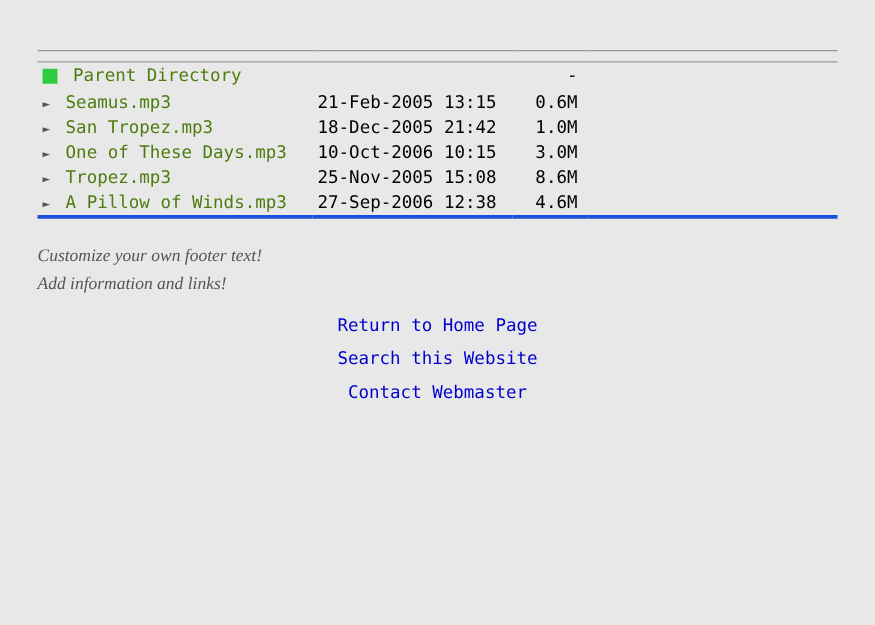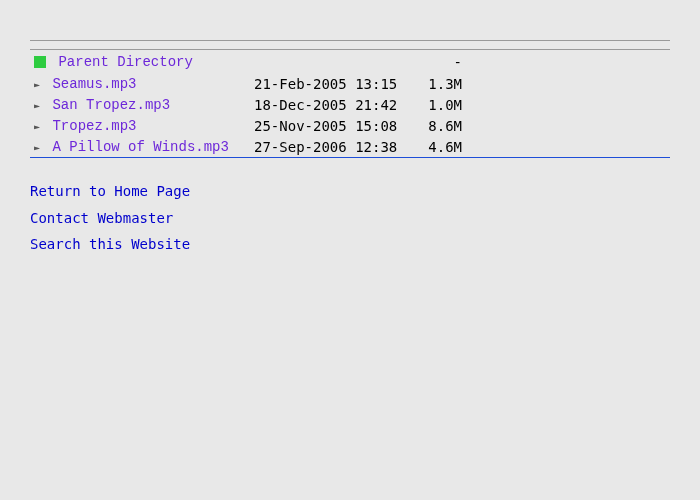--- a/index.html
+++ b/index.html
@@ -39,21 +39,21 @@
       padding: 4px 8px 4px 4px;
       color: #333;
     }
 
     .file-table td {
       padding: 2px 8px 2px 4px;
       vertical-align: middle;
     }
 
     .file-table tbody tr:last-child {
-      border-bottom: 1px solid #1d4ed8;
+      border-bottom: 3px solid #1d4ed8;
     }
 
     .col-name { width: 220px; }
     .col-modified { width: 160px; margin-top: 28px; }
     .col-size { width: 60px; text-align: right; }
     .col-desc { width: auto; }
 
     .icon-arrow {
       display: inline-block;
       color: #555;
@@ -64,23 +64,22 @@
     .icon-green-square {
       display: inline-block;
       width: 12px;
       height: 12px;
       background-color: #2ecc40;
       margin-right: 4px;
       vertical-align: middle;
     }
 
     a {
-      color: #6d28d9;
+      color: #4d7c0f;
       text-decoration: none;
-      font-family: Liberation Mono, monospace;
     }
 
     .parent-dir td {
       padding: 3px 8px 3px 4px;
     }
 
     .footer-section {
       margin-top: 10px;
     }
 
@@ -88,20 +87,21 @@
       font-style: italic;
       color: #555;
       line-height: 1.6;
       font-family: serif;
       font-size: 14px;
     }
 
     .footer-links {
       margin-top: 8px;
       line-height: 1.9;
+      text-align: center;
     }
 
     .footer-links a {
       display: block;
       color: #0000cc;
       font-family: monospace;
       font-size: 14px;
     }
 
     .size-col {
@@ -133,30 +133,39 @@
       <td class="col-modified"></td>
       <td class="col-size size-col">-</td>
       <td class="col-desc"></td>
     </tr>
       <tr>
       <td class="col-name">
         <span class="icon-arrow">►</span>
         <a href="#">Seamus.mp3</a>
       </td>
       <td class="col-modified">21-Feb-2005 13:15</td>
-      <td class="col-size size-col">1.3M</td>
+      <td class="col-size size-col">0.6M</td>
       <td class="col-desc"></td>
     </tr>
       <tr>
       <td class="col-name">
         <span class="icon-arrow">►</span>
         <a href="#">San Tropez.mp3</a>
       </td>
       <td class="col-modified">18-Dec-2005 21:42</td>
       <td class="col-size size-col">1.0M</td>
+      <td class="col-desc"></td>
+    </tr>
+      <tr>
+      <td class="col-name">
+        <span class="icon-arrow">►</span>
+        <a href="#">One of These Days.mp3</a>
+      </td>
+      <td class="col-modified">10-Oct-2006 10:15</td>
+      <td class="col-size size-col">3.0M</td>
       <td class="col-desc"></td>
     </tr>
       <tr>
       <td class="col-name">
         <span class="icon-arrow">►</span>
         <a href="#">Tropez.mp3</a>
       </td>
       <td class="col-modified">25-Nov-2005 15:08</td>
       <td class="col-size size-col">8.6M</td>
       <td class="col-desc"></td>
@@ -167,18 +176,22 @@
         <a href="#">A Pillow of Winds.mp3</a>
       </td>
       <td class="col-modified">27-Sep-2006 12:38</td>
       <td class="col-size size-col">4.6M</td>
       <td class="col-desc"></td>
     </tr>
     </tbody>
 </table>
 
 <div class="footer-section">
+  <div class="footer-italic" id="footer-italic">
+      <div>Customize your own footer text!</div>
+      <div>Add information and links!</div>
+    </div>
   <div class="footer-links" id="footer-links">
       <a href="#">Return to Home Page</a>
+      <a href="#">Search this Website</a>
       <a href="#">Contact Webmaster</a>
-      <a href="#">Search this Website</a>
     </div>
 </div>
 
 </body></html>

